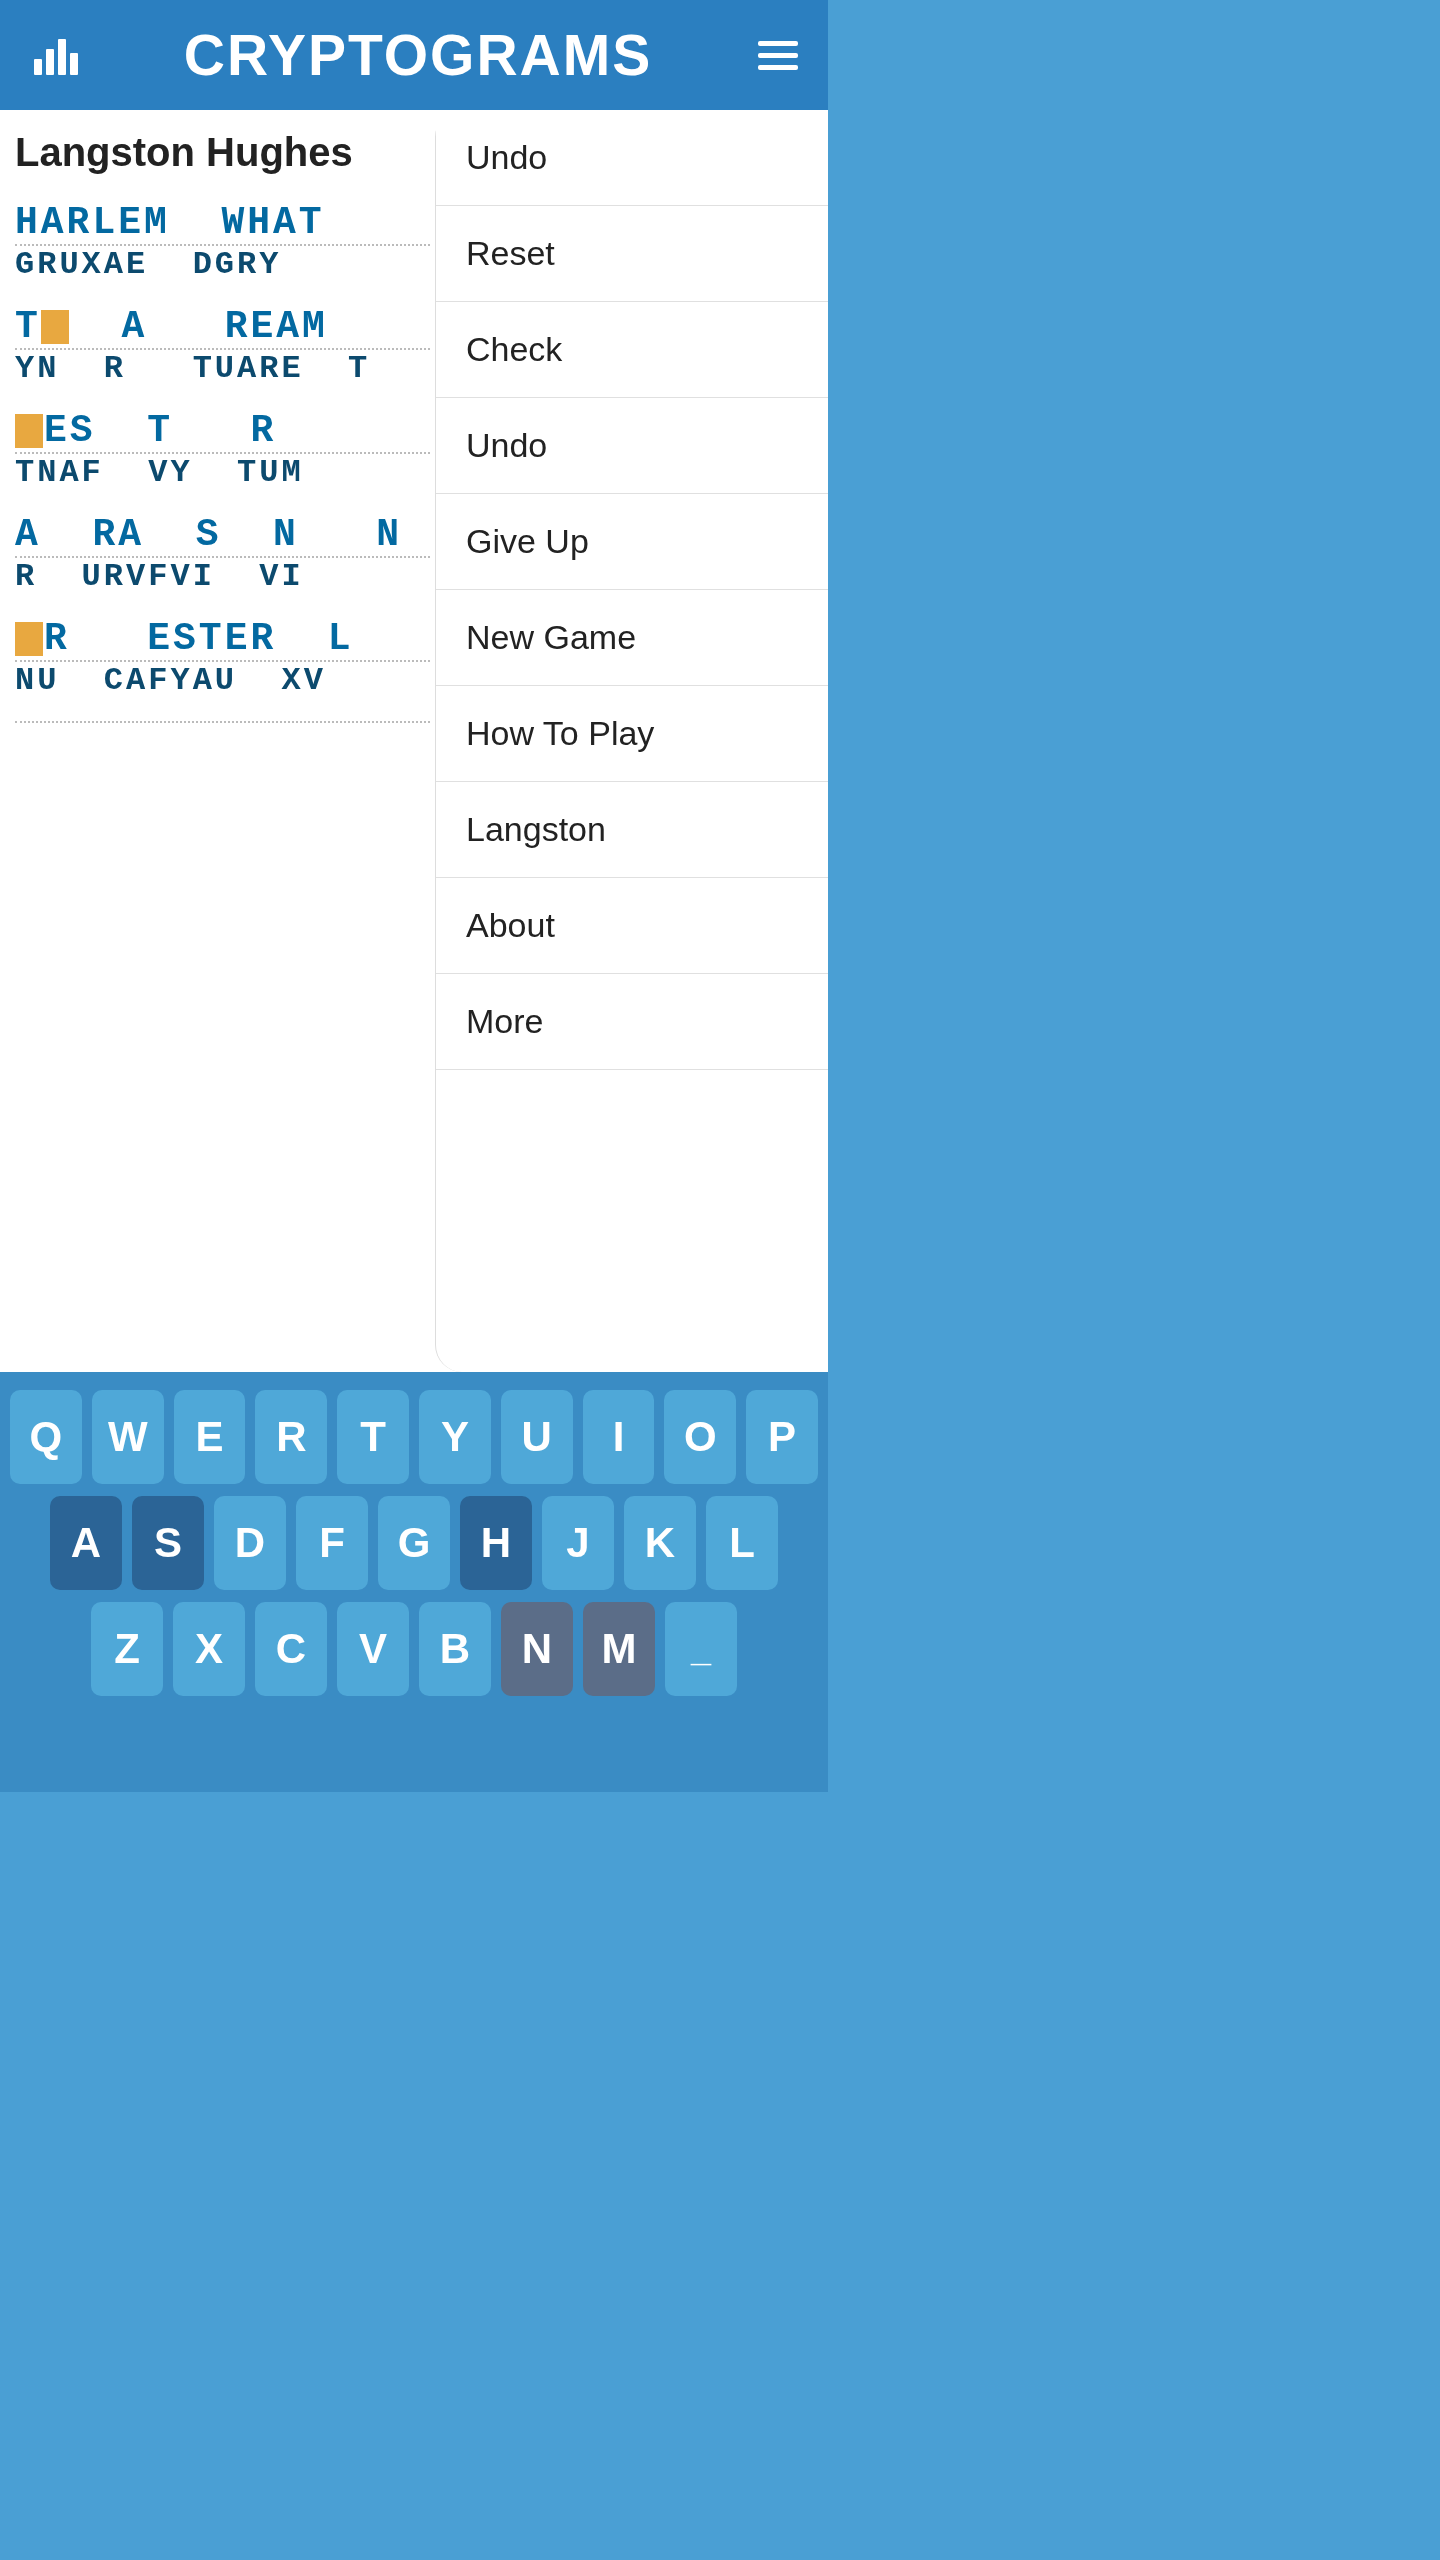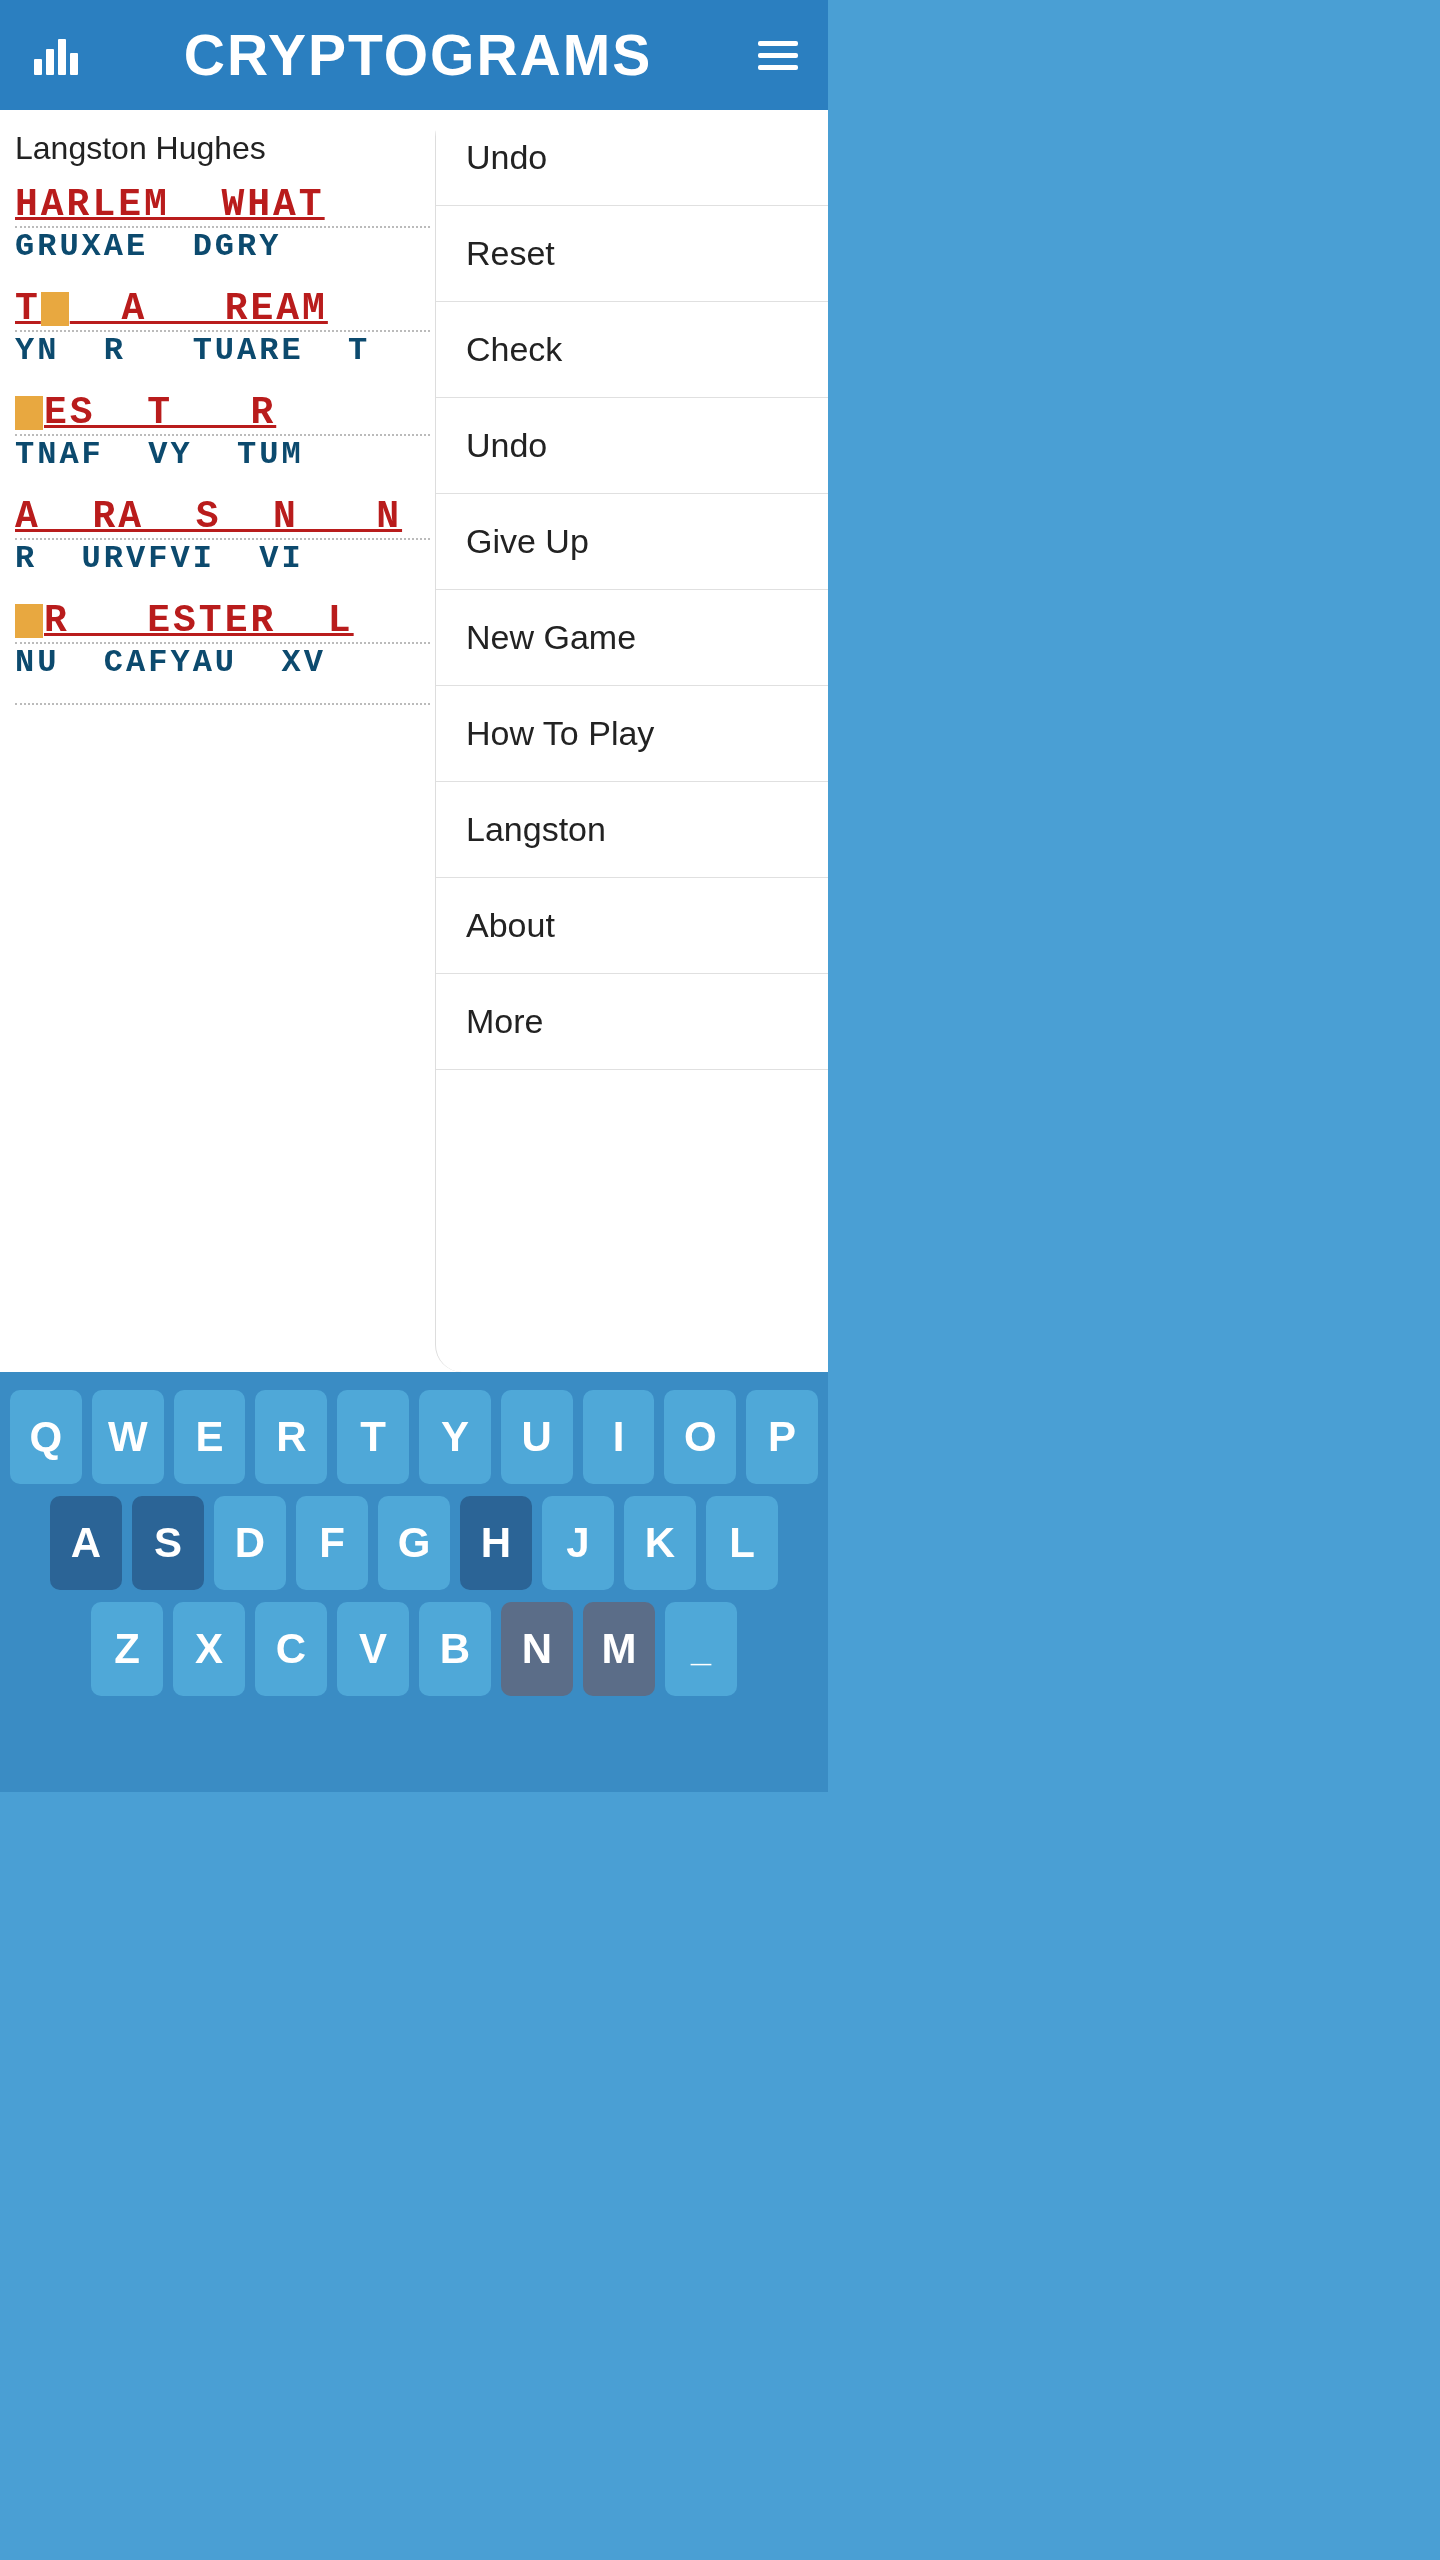--- a/index.html
+++ b/index.html
@@ -69,24 +69,24 @@
     
     .puzzle-area {
       width: 445px;
       height: 100%;
       background: white;
       padding: 20px 15px;
       overflow: hidden;
     }
 
     .author-name {
-      font-size: 32px;
+      font-size: 40px;
       color: #222;
-      margin-bottom: 16px;
-      font-weight: normal;
+      margin-bottom: 26px;
+      font-weight: bold;
     }
 
     
     .menu-overlay {
       position: absolute;
       top: 0;
       right: 0;
       width: 393px;
       height: 100%;
       background: white;
@@ -157,24 +157,23 @@
       margin-bottom: 22px;
     }
 
     .line-pair {
       margin-bottom: 10px;
     }
 
     .encoded-line {
       font-size: 38px;
       font-weight: bold;
-      color: #b91c1c;
+      color: #0369a1;
       font-family: 'Courier New', monospace;
       letter-spacing: 3px;
-      text-decoration: underline;
     }
 
     .decoded-line {
       font-size: 32px;
       font-weight: bold;
       color: #0c4a6e;
       font-family: 'Courier New', monospace;
       letter-spacing: 3px;
       border-top: 2px dotted #bbb;
     }

